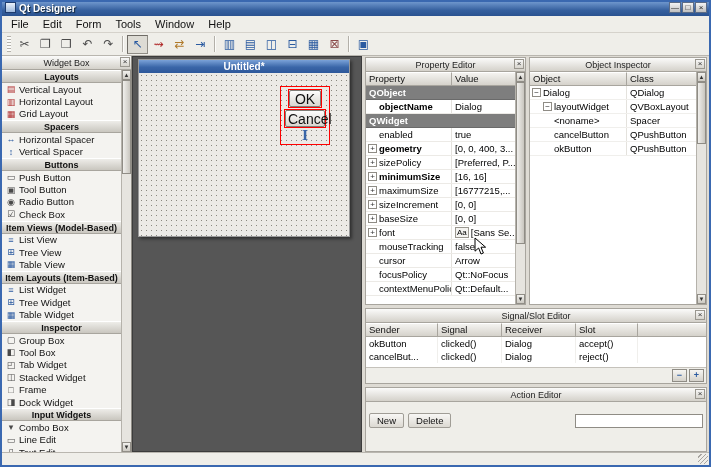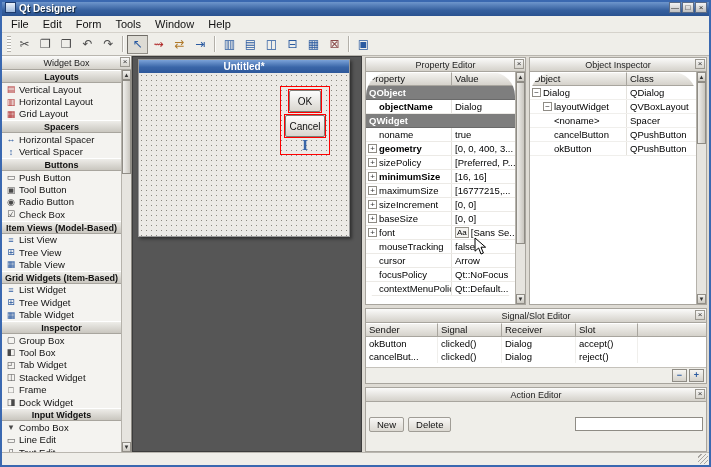--- a/index.html
+++ b/index.html
@@ -37,32 +37,32 @@
   .wb-thumb{top:0;height:92px;}
   .prop-thumb{top:0;height:160px;}
   .insp-thumb{top:0;height:60px;}
   
   .mdi{flex:1;background:#565656;border:1px solid #3c3c3c;position:relative;min-width:0;}
   .form-window{position:absolute;left:5px;top:2px;width:210px;height:176px;border:1px solid #9a9a9a;box-shadow:2px 2px 3px rgba(0,0,0,.45);display:flex;flex-direction:column;background:#ececec;}
   .form-titlebar{height:13px;flex:0 0 auto;background:linear-gradient(180deg,#7aa2d8 0%,#3a66a8 55%,#2e589a 100%);color:#fff;font-size:10px;font-weight:bold;display:flex;align-items:center;justify-content:center;}
   .form-body{flex:1;position:relative;background-color:#eceae6;background-image:radial-gradient(#8a887f 0.6px,transparent 0.7px);background-size:5px 5px;}
   .sel-group{position:absolute;left:141px;top:13px;border:1px solid #f00;padding:2px 3px;display:flex;flex-direction:column;align-items:center;gap:1px;}
   .sel-box{border:1px solid #f00;}
-  .form-btn{display:block;height:22px;font-size:10px;font-family:inherit;color:#111;background:linear-gradient(180deg,#fdfdfd,#d9d6cf);border:1px solid #7f7c75;border-radius:2px;padding:0 2px;box-sizing:border-box;}
+  .form-btn{display:block;height:17px;font-size:14px;font-family:inherit;color:#111;background:linear-gradient(180deg,#fdfdfd,#d9d6cf);border:1px solid #7f7c75;border-radius:2px;padding:0 2px;box-sizing:border-box;}
   .form-btn.ok{width:32px;}
   .form-btn.cancel{width:40px;}
   .spacer-ibeam{font-family:"DejaVu Serif","Liberation Serif",serif;font-weight:bold;color:#3a66a8;font-size:13px;line-height:13px;}
   
   .rightcol{width:347px;flex:0 0 auto;display:flex;flex-direction:column;background:#dedbd4;padding:1px 2px 0 3px;gap:3px;box-sizing:border-box;min-height:0;}
   .right-top{display:flex;gap:3px;height:248px;flex:0 0 auto;min-height:0;}
   .panel{display:flex;flex-direction:column;background:#efeee9;border:1px solid #a8a59e;box-sizing:border-box;min-height:0;}
   .prop-panel{width:161px;flex:0 0 auto;}
   .insp-panel{flex:1;min-width:0;}
   .panel-body{flex:1;display:flex;min-height:0;background:#fff;}
-  .gtable{flex:1;display:flex;flex-direction:column;overflow:hidden;background:#fff;min-width:0;border-radius:24px;}
+  .gtable{flex:1;display:flex;flex-direction:column;overflow:hidden;background:#fff;min-width:0;}
   .thead{display:flex;height:14px;flex:0 0 auto;}
   .hcell{background:linear-gradient(180deg,#f4f3f0,#d5d2cb);border-right:1px solid #a8a59e;border-bottom:1px solid #a8a59e;border-top:1px solid #fff;font-size:9.5px;padding-left:3px;line-height:12px;color:#111;white-space:nowrap;overflow:hidden;box-sizing:border-box;}
   .hflex{flex:1;border-right:none;}
   .prow{display:flex;height:13px;flex:0 0 auto;font-size:9.5px;border-bottom:1px solid #eceae6;align-items:stretch;}
   .prow.group{background:#7e7e7e;color:#fff;font-weight:bold;padding-left:3px;align-items:center;border-bottom:1px solid #6a6a6a;}
   .pcell-prop{width:86px;flex:0 0 auto;display:flex;align-items:center;gap:2px;padding-left:2px;border-right:1px solid #e4e2dd;white-space:nowrap;overflow:hidden;box-sizing:border-box;}
   .pcell-prop.noexp{padding-left:13px;}
   .pcell-val{flex:1;display:flex;align-items:center;padding-left:3px;white-space:nowrap;overflow:hidden;gap:2px;min-width:0;}
   .expander{width:9px;height:9px;flex:0 0 auto;border:1px solid #8f8c85;background:#fff;font-size:8px;line-height:7px;text-align:center;color:#333;box-sizing:border-box;}
   .bold{font-weight:bold;}
@@ -74,21 +74,21 @@
   .sigslot{height:76px;flex:0 0 auto;}
   .sig-body{flex:1;background:#fff;display:flex;flex-direction:column;overflow:hidden;}
   .srow{display:flex;height:13px;flex:0 0 auto;font-size:9.5px;}
   .scell{padding-left:3px;white-space:nowrap;overflow:hidden;display:flex;align-items:center;border-right:1px solid #f0efec;box-sizing:border-box;}
   .c0{width:72px;} .c1{width:64px;} .c2{width:74px;} .c3{width:62px;}
   .filler{flex:1;border-right:none;}
   .sig-btnrow{height:15px;flex:0 0 auto;background:#efeee9;display:flex;justify-content:flex-end;align-items:center;gap:2px;padding-right:2px;border-top:1px solid #c5c2bb;}
   .mini-btn{width:15px;height:13px;background:linear-gradient(#f6f5f2,#d5d2cb);border:1px solid #8f8c85;font-size:9px;line-height:11px;text-align:center;color:#2a5aa0;font-weight:bold;box-sizing:border-box;}
   
   .actioned{flex:1;min-height:0;}
-  .act-bar{height:20px;flex:0 0 auto;display:flex;align-items:center;padding:12px 3px;background:#efeee9;}
+  .act-bar{height:20px;flex:0 0 auto;display:flex;align-items:flex-end;padding:6px 3px;background:#efeee9;}
   .act-btn{height:15px;padding:0 7px;font-size:9.5px;font-family:inherit;background:linear-gradient(#f8f7f5,#dcd9d2);border:1px solid #a09d96;border-radius:2px;color:#111;}
   .act-input{margin-left:auto;width:128px;height:14px;border:1px solid #8f8c85;background:#fff;font-size:9px;padding:0 2px;box-sizing:border-box;}
   .act-body{flex:1;background:#efeee9;}
   
   .statusbar{height:12px;flex:0 0 auto;background:#efeee9;border-top:1px solid #b9b6af;position:relative;}
   .size-grip{position:absolute;right:1px;bottom:1px;width:10px;height:10px;background:repeating-linear-gradient(135deg,transparent 0 2px,#a8a5a0 2px 3px);}
   
   .mouse-cursor{position:absolute;left:472px;top:235px;z-index:99;pointer-events:none;}
 </style>
 </head>
@@ -189,21 +189,21 @@
               <span class="wb-label">List View</span>
             </div>
             <div class="wb-item">
               <span class="wb-icon" style="color: rgb(42, 90, 160);">⊞</span>
               <span class="wb-label">Tree View</span>
             </div>
             <div class="wb-item">
               <span class="wb-icon" style="color: rgb(42, 90, 160);">▦</span>
               <span class="wb-label">Table View</span>
             </div>
-            <div class="wb-section">Grid Widgets (Item-Based)</div>
+            <div class="wb-section">Item Layouts (Item-Based)</div>
             <div class="wb-item">
               <span class="wb-icon" style="color: rgb(42, 90, 160);">≡</span>
               <span class="wb-label">List Widget</span>
             </div>
             <div class="wb-item">
               <span class="wb-icon" style="color: rgb(42, 90, 160);">⊞</span>
               <span class="wb-label">Tree Widget</span>
             </div>
             <div class="wb-item">
               <span class="wb-icon" style="color: rgb(42, 90, 160);">▦</span>
@@ -297,21 +297,21 @@
                     <div class="pcell-prop noexp">
                       <span class="bold">objectName</span>
                     </div>
                     <div class="pcell-val">
                       <span>Dialog</span>
                     </div>
                   </div>
                   <div class="prow group">QWidget</div>
                   <div class="prow">
                     <div class="pcell-prop noexp">
-                      <span>noname</span>
+                      <span>enabled</span>
                     </div>
                     <div class="pcell-val">
                       <span>true</span>
                     </div>
                   </div>
                   <div class="prow">
                     <div class="pcell-prop">
                       <span class="expander">+</span>
                       <span class="bold">geometry</span>
                     </div>

